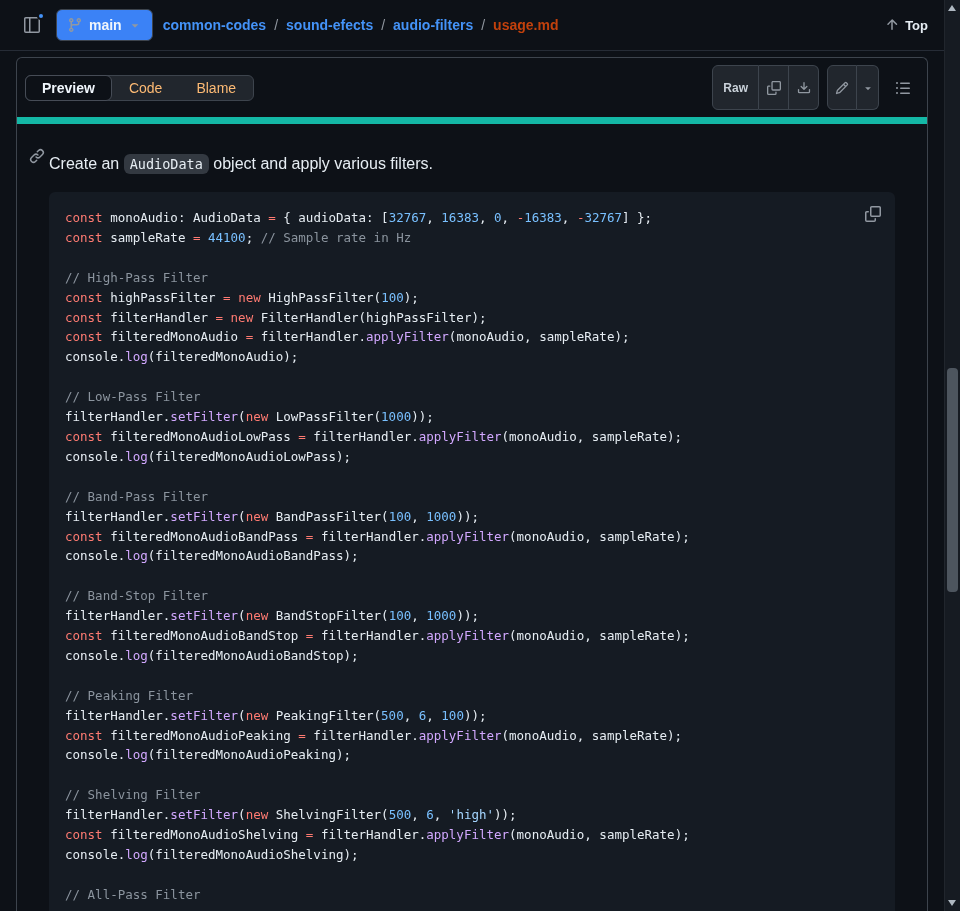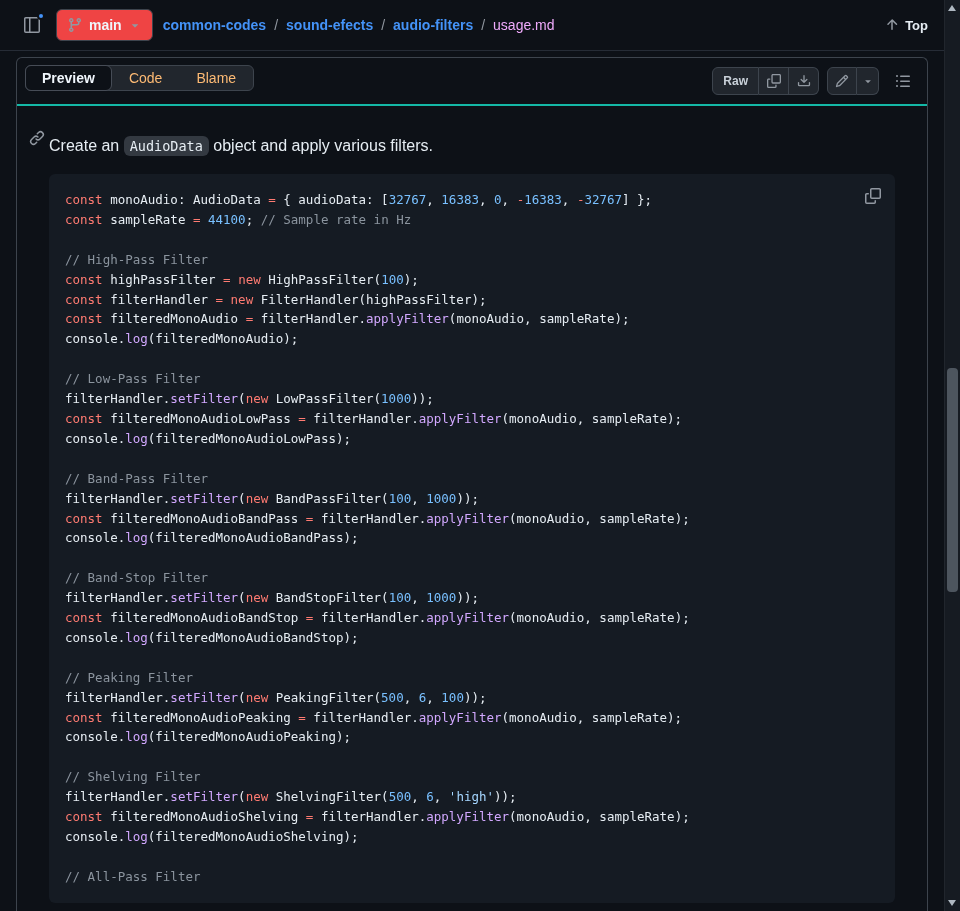--- a/index.html
+++ b/index.html
@@ -26,71 +26,71 @@
   }
   .notif-dot {
     position: absolute; top: 3px; right: 3px;
     width: 8px; height: 8px; border-radius: 50%;
     background: var(--link_blue, #4493f8);
     border: 2px solid #0d1117;
   }
   .branch-btn {
     display: inline-flex; align-items: center; gap: 6px;
     height: 32px; padding: 0 10px;
-    background: #ef4444; border: 1px solid #3d444d; border-radius: 6px;
+    background: #3b82f6; border: 1px solid #3d444d; border-radius: 6px;
     color: #e6edf3; cursor: pointer; flex: none;
   }
   .branch-btn .ic { color: #9198a1; display: inline-flex; }
   .branch-label { font-size: 14px; font-weight: 700; color: #f0f6fc; }
   .breadcrumb {
     display: flex; align-items: center; gap: 8px;
     margin-left: 2px; font-size: 14px; white-space: nowrap; overflow: hidden;
   }
   .bc-link { color: var(--link_blue, #4493f8); text-decoration: none; font-weight: 600; cursor: pointer; }
   .bc-sep { color: #9198a1; }
-  .bc-current { color: #f0abfc; font-weight: 400; text-align: center; }
+  .bc-current { color: #c2410c; font-weight: 700; text-align: center; }
   .top-btn {
     margin-left: auto; display: inline-flex; align-items: center; gap: 5px;
     background: transparent; border: none; color: #e6edf3;
     font-size: 13px; font-weight: 600; cursor: pointer; flex: none;
   }
   .top-btn .ic { color: #9198a1; display: inline-flex; }
 
   
   .file-box {
     margin: 6px 16px 0 16px;
     border: 1px solid #3d444d;
     border-bottom: none;
     border-radius: 6px 6px 0 0;
     background: #0d1117;
   }
   .toolbar {
-    display: flex; align-items: flex-start;
+    display: flex; align-items: center;
     padding: 7px 8px;
-    border-bottom: 2px solid #14b8a6;
+    border-bottom: 7px solid #14b8a6;
   }
   .segmented {
     display: flex; align-items: stretch;
     background: #21262d; border: 1px solid #3d444d; border-radius: 6px;
   }
   .seg-item {
     background: transparent; border: 1px solid transparent;
     color: #fdba74; font-size: 14px; padding: 4px 16px;
     border-radius: 6px; cursor: pointer; margin: -1px 0;
     font-family: inherit;
   }
   .seg-item:first-child { margin-left: -1px; }
   .seg-item.active {
     background: #0d1117; border-color: #464c56;
     color: #f0f6fc; font-weight: 600;
   }
   .actions { margin-left: auto; display: flex; align-items: center; gap: 8px; }
   .btn-group { display: flex; }
   .btn {
-    height: 28px; padding: 0 10px;
+    height: 45px; padding: 0 10px;
     background: #21262d; border: 1px solid #3d444d;
     color: #c9d1d9; font-size: 12px; font-weight: 600;
     display: inline-flex; align-items: center; justify-content: center;
     cursor: pointer; font-family: inherit;
   }
   .btn-group .btn + .btn { border-left-width: 0; }
   .btn-group .btn:first-child { border-radius: 6px 0 0 6px; }
   .btn-group .btn:last-child { border-radius: 0 6px 6px 0; }
   .btn-group .btn:only-child { border-radius: 6px; }
   .btn.iconic { width: 30px; padding: 0; color: #9198a1; }

